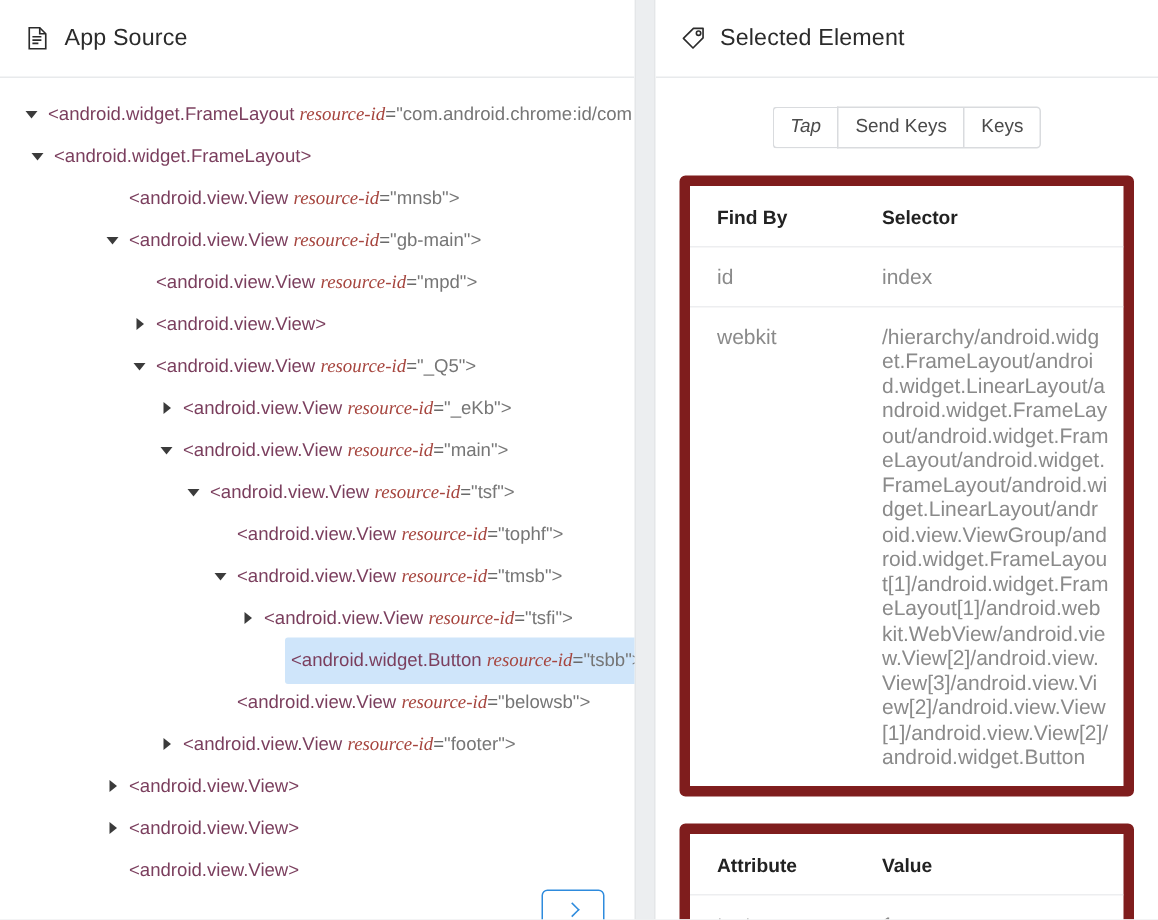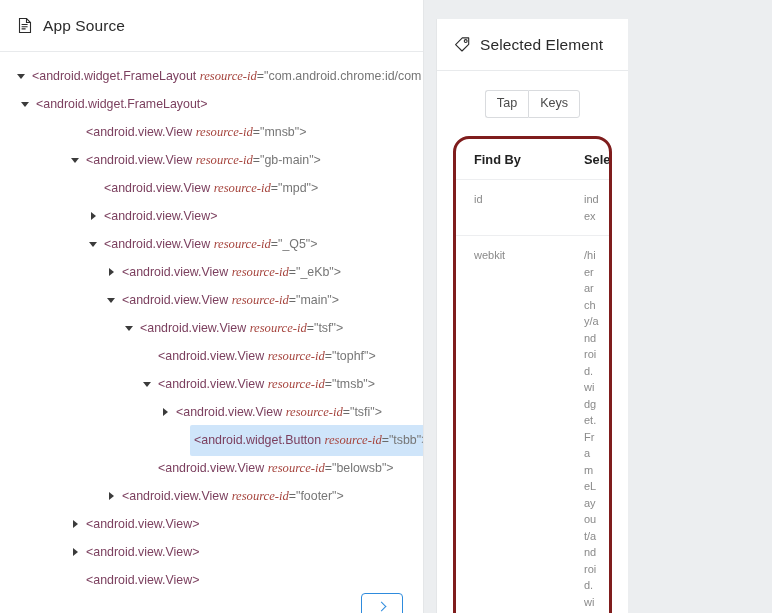--- a/index.html
+++ b/index.html
@@ -5,34 +5,33 @@
   * { box-sizing: border-box; }
   html, body {
     margin: 0; padding: 0;
     width: 772px; height: 613px;
     background: #eceef0;
     font-family: "Liberation Sans", sans-serif;
     overflow: hidden;
   }
   .app {
     position: relative;
-    width: 628px; height: 613px;
+    width: 772px; height: 613px;
     display: flex;
     background: #eceef0;
   }
 
   
   .panel {
     background: #ffffff;
     border: 1px solid #e4e6e8;
     border-radius: 3px;
     display: flex;
     flex-direction: column;
     overflow: hidden;
-    margin-top: 19px;
   }
   .panel-header {
     height: 52px;
     flex: 0 0 52px;
     display: flex;
     align-items: center;
     padding: 0 16px;
     border-bottom: 1px solid #e8eaec;
     background: #fff;
   }
@@ -158,49 +157,49 @@
   .btn-group .btn {
     font-size: 12.6px;
     color: #4b4b4b;
     background: #fff;
     border: 1px solid #d9dbde;
     border-right: none;
     padding: 5px 11px 6px 11px;
     cursor: pointer;
     line-height: 1.2;
   }
-  .btn-group .btn:first-child { border-radius: 3px 0 0 3px; }
+  .btn-group .btn:first-child { border-radius: 3px 0 0 3px; font-style: italic; }
   .btn-group .btn:last-child {
     border-right: 1px solid #d9dbde;
     border-radius: 0 3px 3px 0;
   }
 
   .card {
-    border: 3px solid #7f1d1d;
-    border-radius: 16px;
+    border: 7px solid #7f1d1d;
+    border-radius: 4px;
     background: #fff;
     margin-bottom: 18px;
     overflow: hidden;
   }
   table.kv {
     width: 100%;
     border-collapse: collapse;
     table-layout: fixed;
   }
   table.kv th {
     text-align: left;
     font-size: 12.8px;
     font-weight: bold;
     color: #222;
     padding: 13px 10px 12px 18px;
     border-bottom: 1px solid #edeef0;
     white-space: nowrap;
   }
   table.kv td {
-    font-size: 11px;
+    font-size: 14px;
     color: #8a8a8a;
     padding: 11px 10px 11px 18px;
     border-bottom: 1px solid #edeef0;
     vertical-align: top;
     word-break: break-all;
     line-height: 16.5px;
   }
   table.kv tr:last-child td { border-bottom: none; }
   table.kv col.c1 { width: 110px; }
   table.kv td.k { word-break: normal; }
@@ -353,20 +352,21 @@
           <path d="M1.6 8.6 L8.3 1.9 h6.4 v6.4 L8 15 z" fill="#ffffff" stroke="#2b2b2b" stroke-width="1.1" stroke-linejoin="round"></path>
           <circle cx="11.7" cy="5.1" r="1.45" fill="none" stroke="#2b2b2b" stroke-width="1.1"></circle>
         </svg>
       </span>
       <span class="title">Selected Element</span>
     </header>
 
     <div class="right-body">
       <div class="btn-group" id="action-host">
           <button class="btn">Tap</button>
+          <button class="btn">Send Keys</button>
           <button class="btn">Keys</button>
         </div>
 
       <div class="card">
         <table class="kv">
           <colgroup>
               <col class="c1">
               <col>
             </colgroup>
           <thead>

